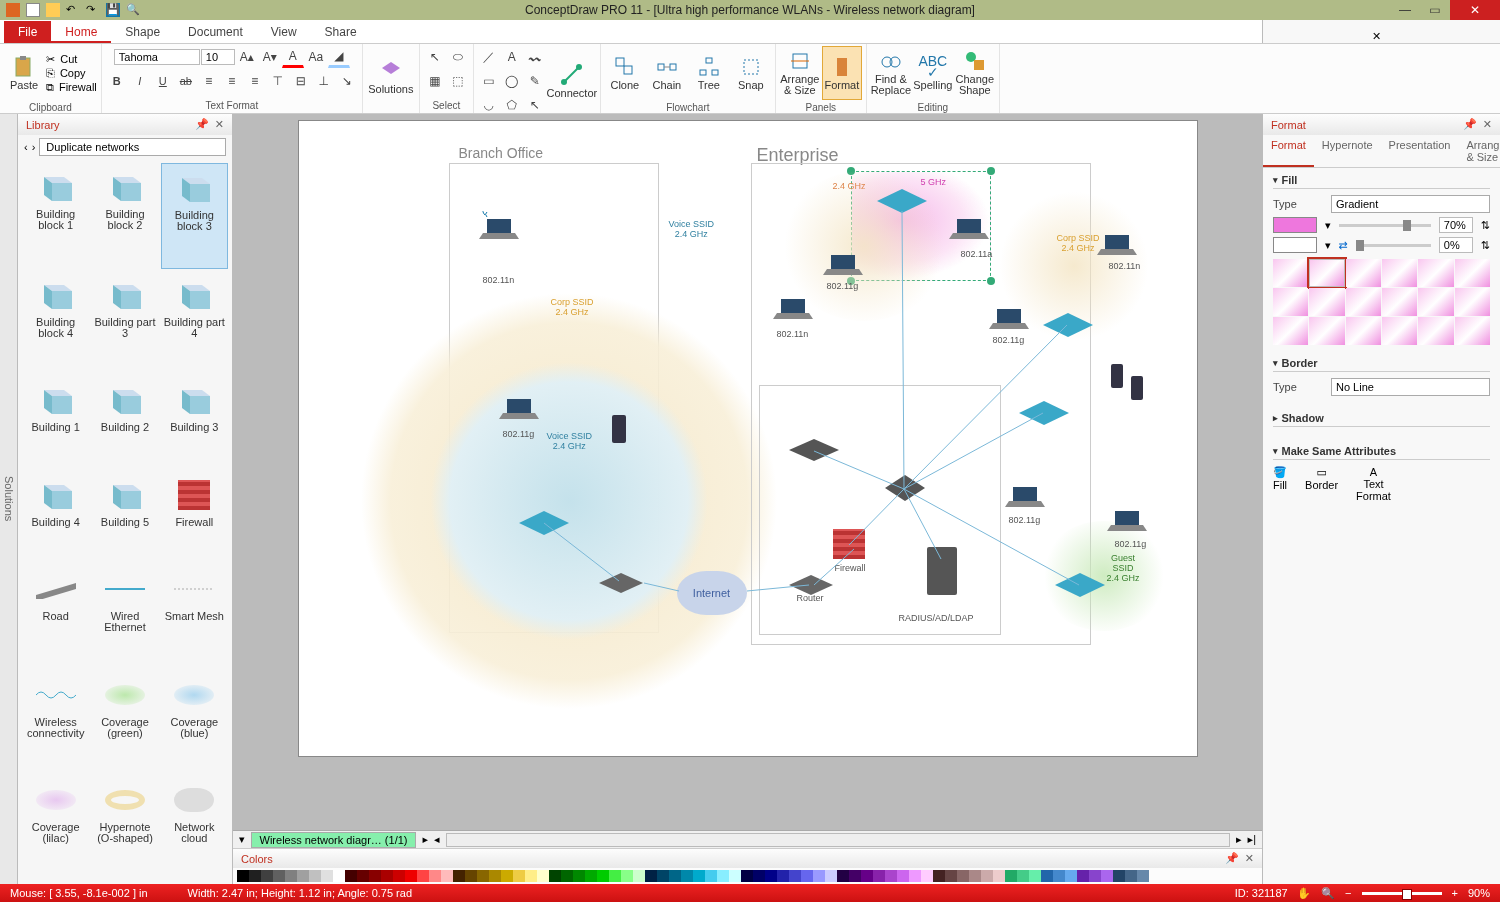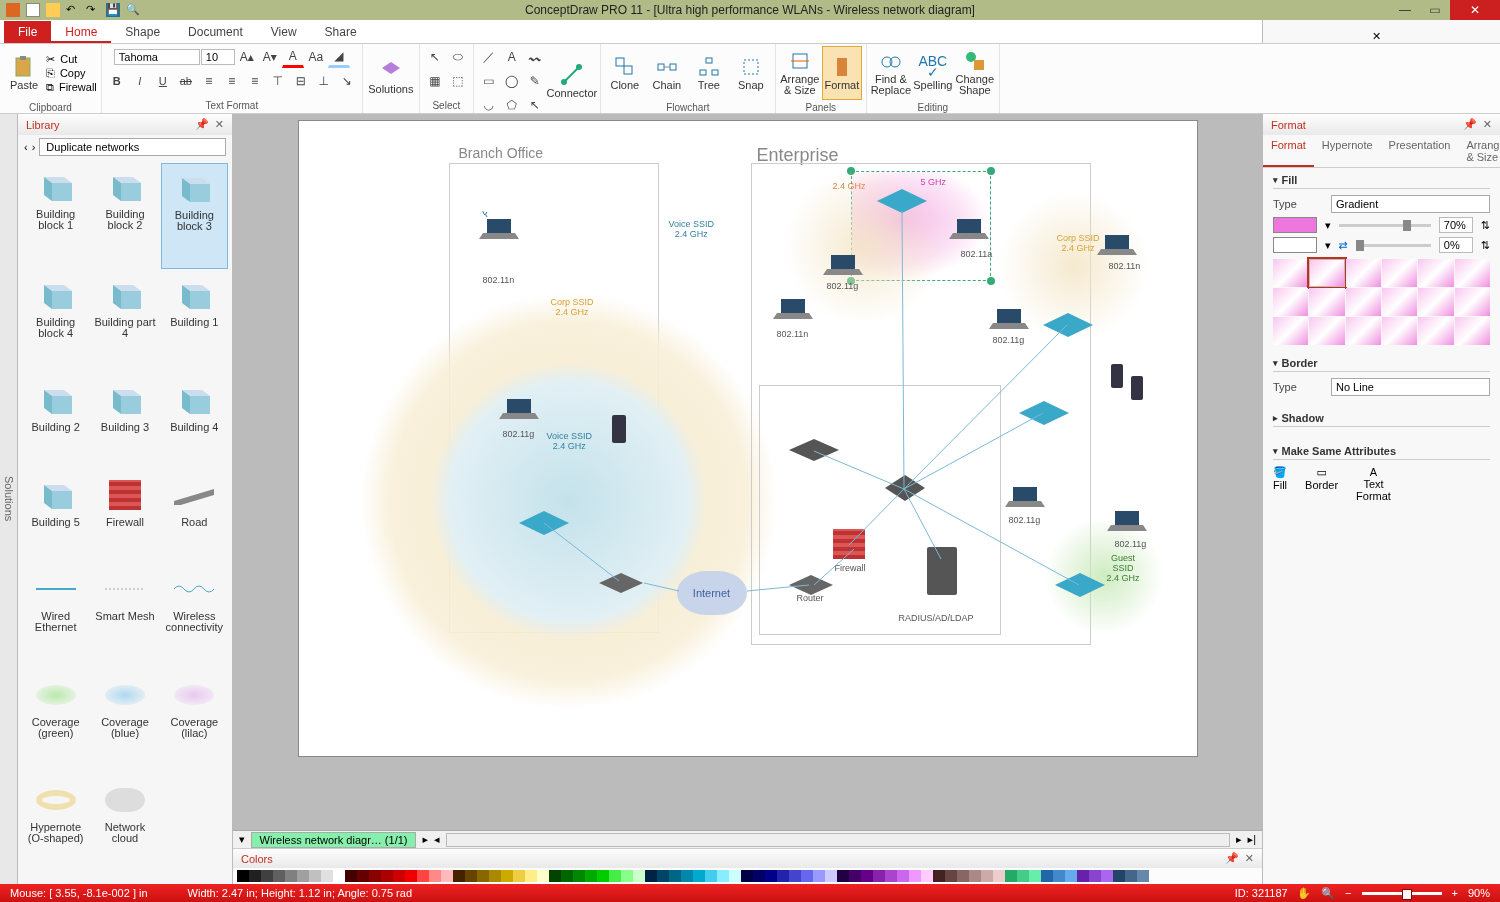--- a/index.html
+++ b/index.html
@@ -359,20 +359,30 @@
         </div>
         <div class="libitem">
           <div class="thumb">
             <svg class="cube" viewBox="0 0 40 36">
               <polygon points="8,8 28,8 36,14 16,14" fill="#cde"></polygon>
               <polygon points="8,8 16,14 16,32 8,26" fill="#7bc"></polygon>
               <polygon points="16,14 36,14 36,32 16,32" fill="#9cd"></polygon>
             </svg>
           </div>
           <span>Building block 4</span>
+        </div>
+        <div class="libitem">
+          <div class="thumb">
+            <svg class="cube" viewBox="0 0 40 36">
+              <polygon points="8,8 28,8 36,14 16,14" fill="#cde"></polygon>
+              <polygon points="8,8 16,14 16,32 8,26" fill="#7bc"></polygon>
+              <polygon points="16,14 36,14 36,32 16,32" fill="#9cd"></polygon>
+            </svg>
+          </div>
+          <span>Building part 3</span>
         </div>
         <div class="libitem">
           <div class="thumb">
             <svg class="cube" viewBox="0 0 40 36">
               <polygon points="8,8 28,8 36,14 16,14" fill="#cde"></polygon>
               <polygon points="8,8 16,14 16,32 8,26" fill="#7bc"></polygon>
               <polygon points="16,14 36,14 36,32 16,32" fill="#9cd"></polygon>
             </svg>
           </div>
           <span>Building part 4</span>

